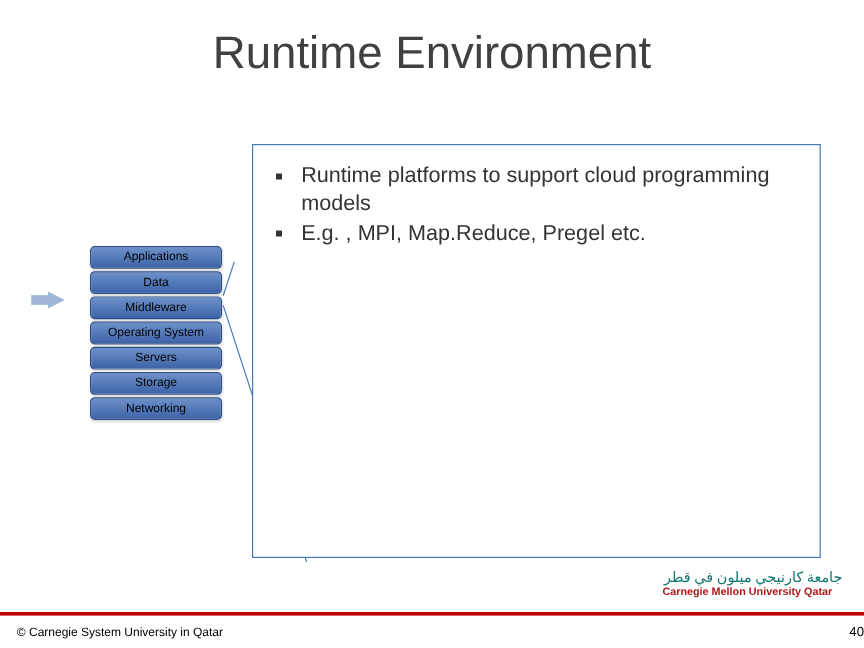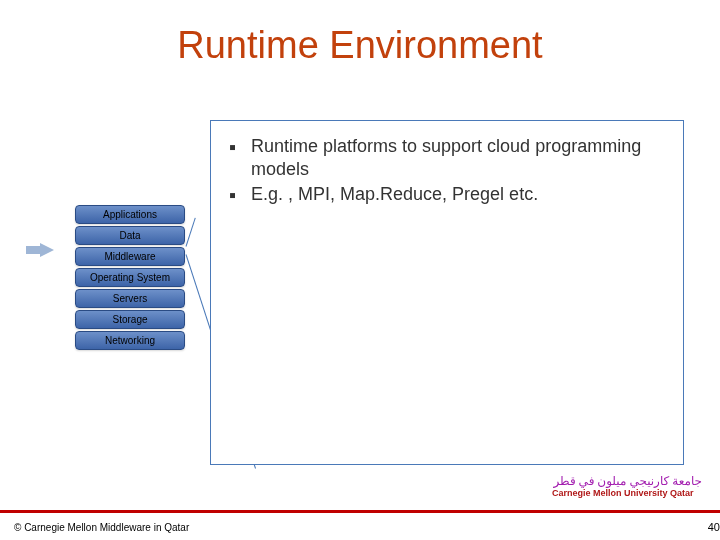--- a/index.html
+++ b/index.html
@@ -12,21 +12,21 @@
     overflow: hidden;
   }
   .title {
     position: absolute;
     top: 24px;
     left: 0;
     width: 100%;
     text-align: center;
     font-size: 38px;
     font-weight: 400;
-    color: #c2410c;
+    color: #404040;
   }
   .stack {
     position: absolute;
     left: 75px;
     top: 205px;
     width: 110px;
   }
   .layer {
     background: linear-gradient(to bottom, #6d90c9, #3d64a8);
     border: 1px solid #2a4b84;
@@ -136,21 +136,21 @@
     height: 30px;
   }
   .logo-text {
     font-size: 9px;
     color: #b01818;
     font-weight: bold;
     line-height: 1;
   }
   .logo-ar {
     font-size: 12px;
-    color: #a21caf;
+    color: #0f766e;
     text-align: right;
     font-family: serif;
   }
 </style>
 </head>
 <body>
 
 <h1 class="title">Runtime Environment</h1>
 
 <div class="arrow"></div>
@@ -174,15 +174,15 @@
     <li>E.g. , MPI, Map.Reduce, Pregel etc.</li>
   </ul>
 </div>
 
 <div class="logo">
   <div class="logo-ar">جامعة كارنيجي ميلون في قطر</div>
   <div class="logo-text">Carnegie Mellon University Qatar</div>
 </div>
 
 <div class="footer">
-  <div class="copyright">© Carnegie Mellon Middleware in Qatar</div>
+  <div class="copyright">© Carnegie System University in Qatar</div>
   <div class="pagenum">40</div>
 </div>
 
 </body></html>

